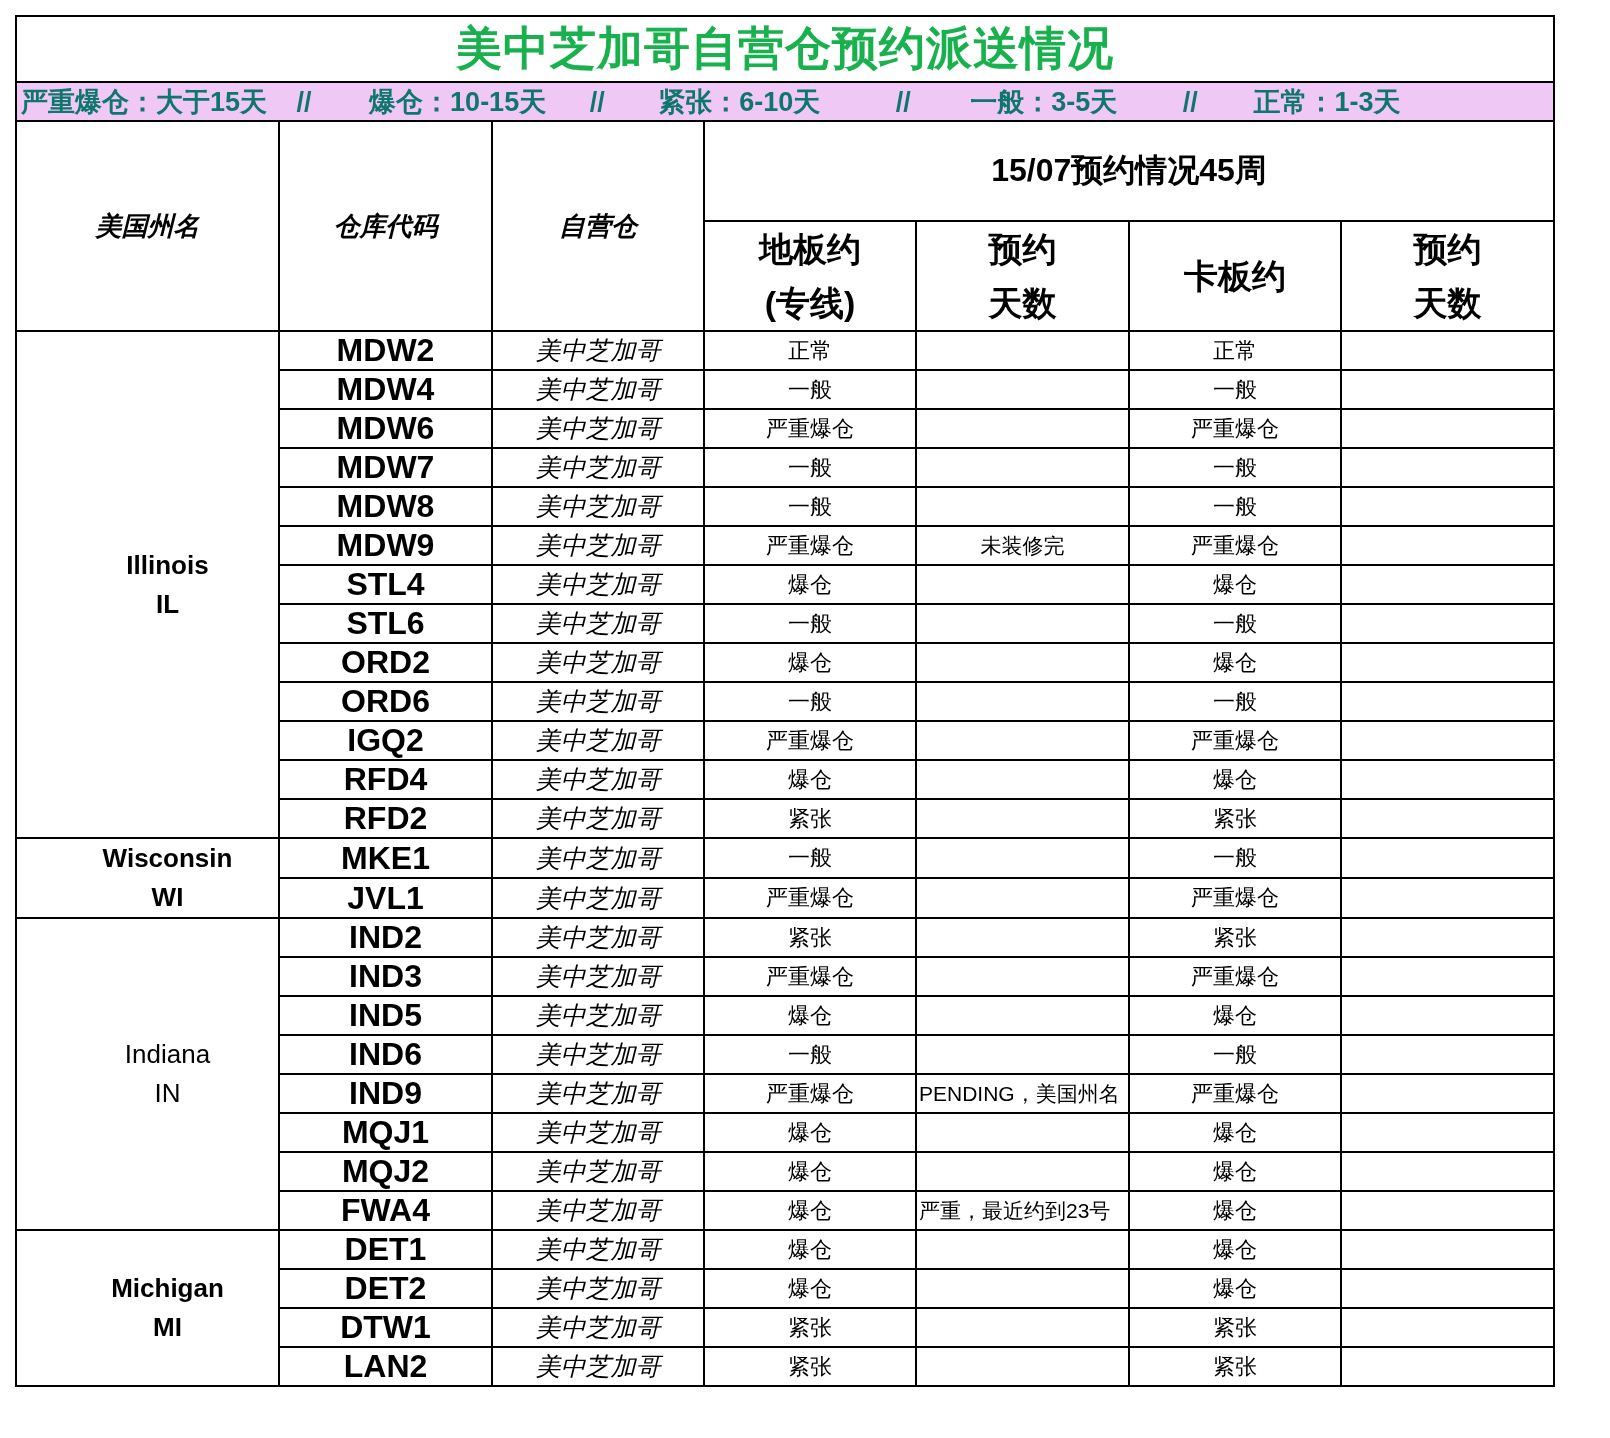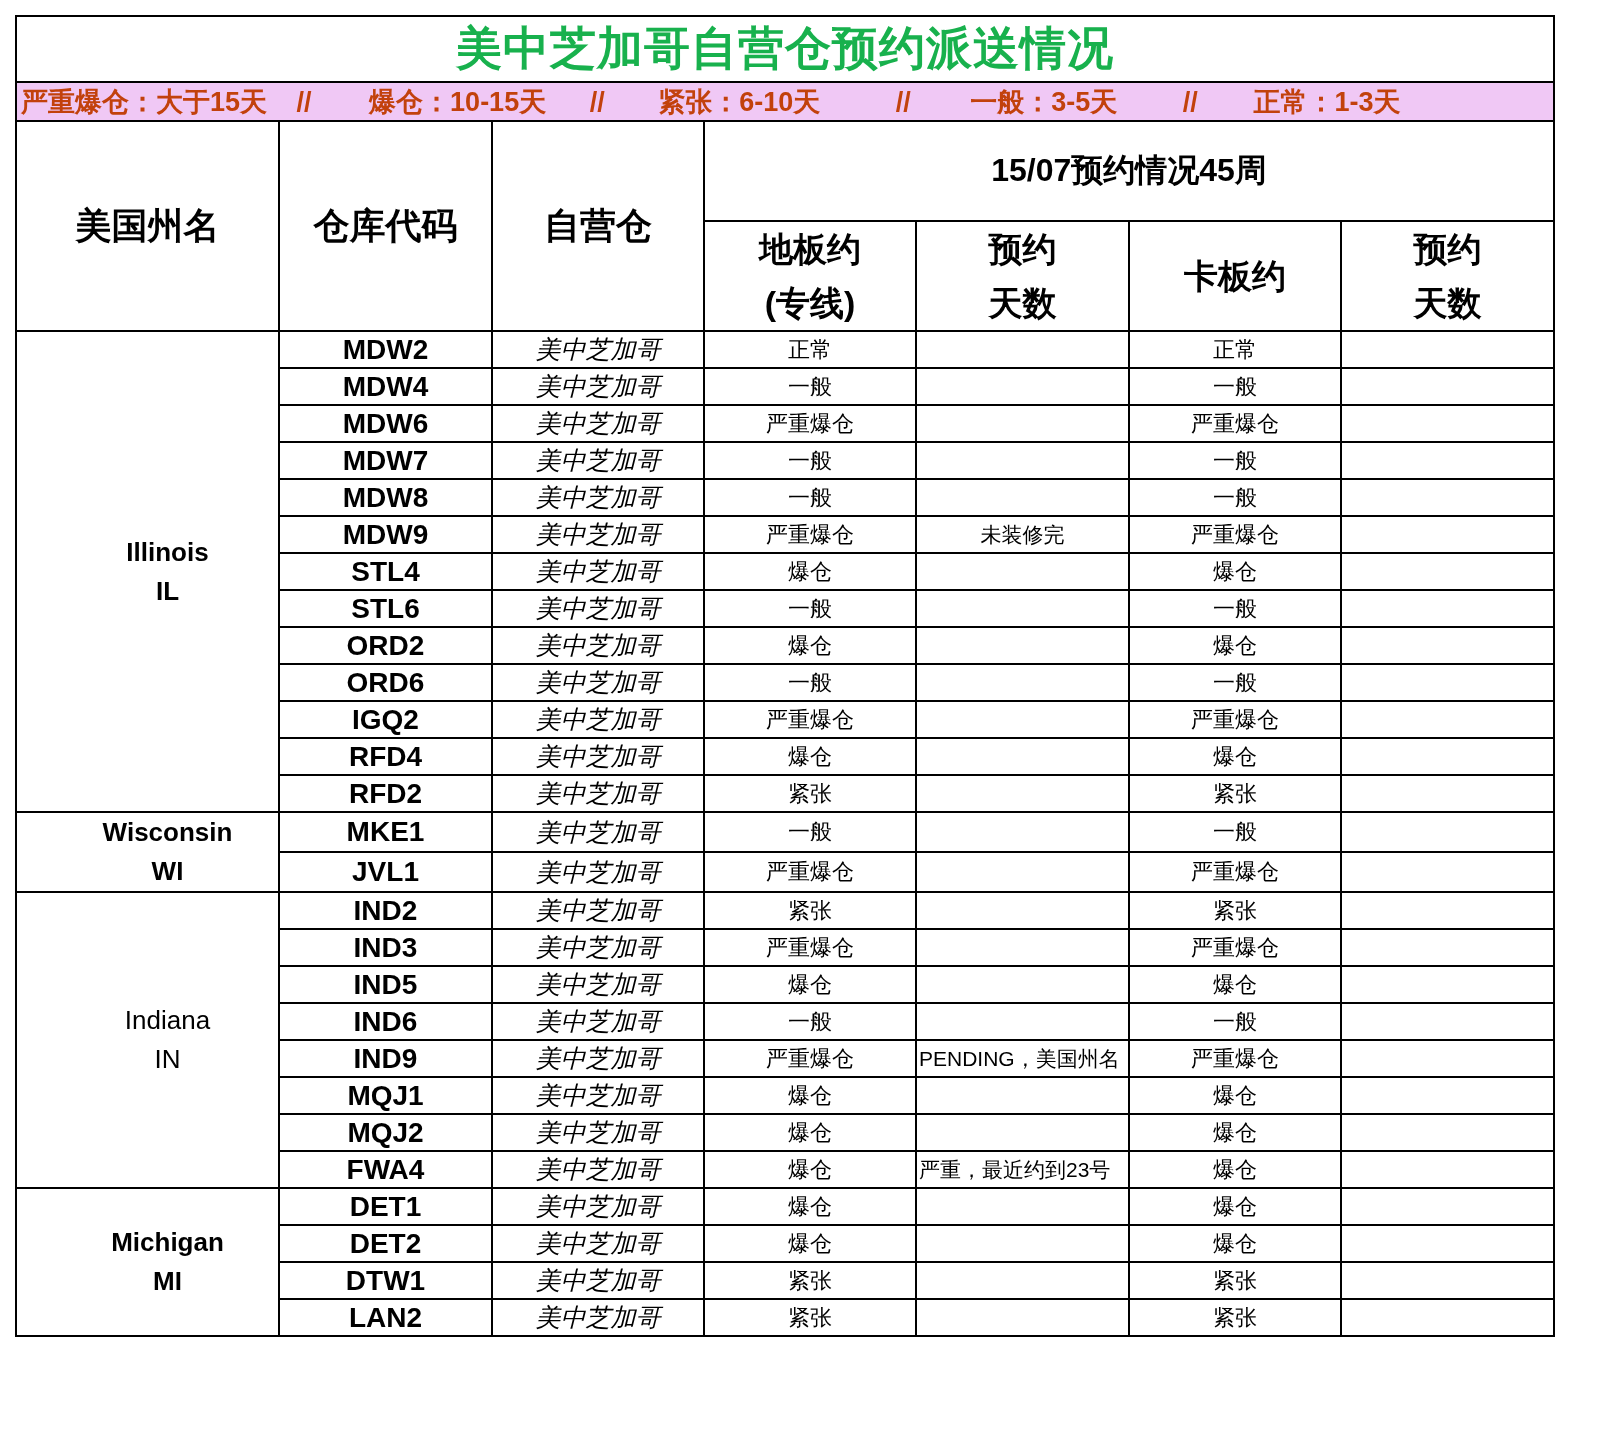--- a/index.html
+++ b/index.html
@@ -1,27 +1,27 @@
 <!DOCTYPE html>
 <html><head>
 <meta charset="utf-8">
 <style>
   html, body { margin:0; padding:0; background:#ffffff; }
   body { width:1610px; height:1438px; position:relative; font-family:"Liberation Sans", "DejaVu Sans", sans-serif; color:#000; }
   .sheet { position:absolute; left:15px; top:15px; width:1538px;border-radius:24px; }
   table { border-collapse:collapse; table-layout:fixed; width:1538px; }
   td, th { border:2px solid #000; padding:0; text-align:center; vertical-align:middle; overflow:hidden; white-space:nowrap; }
   .title-row td { height:64px; color:#18b14d; font-size:46px; font-weight:bold; letter-spacing:1px; }
-  .legend-row td { height:37px; background:#f0c8f5; color:#c2410c; font-size:27px; font-weight:bold; text-align:left; padding-left:4px; }
+  .legend-row td { height:37px; background:#f0c8f5; color:#0f766e; font-size:27px; font-weight:bold; text-align:left; padding-left:4px; }
   .legend-row span.sep { display:inline-block; }
-  .hdr-main { font-size:36px; font-weight:bold; }
+  .hdr-main { font-size:26px; font-weight:bold;font-style:italic; }
   .hdr-date { height:98px; font-size:32px; font-weight:bold; }
   .hdr-sub { height:106px; font-size:34px; font-weight:bold; line-height:54px; }
   .row td { height:35px; }
-  .code { font-size:28px; font-weight:bold; }
+  .code { font-size:32px; font-weight:bold; }
   .wh { font-size:25px;font-style:italic; }
   .status { font-size:22px; }
   .note { font-size:21px; text-align:left; padding-left:2px; }
   .note.center { text-align:center; padding-left:0; }
   .state { font-size:26px; font-weight:bold; line-height:39px;padding-left:40px; }
   .state.light { font-weight:normal; }
 </style>
 </head>
 <body>
 

